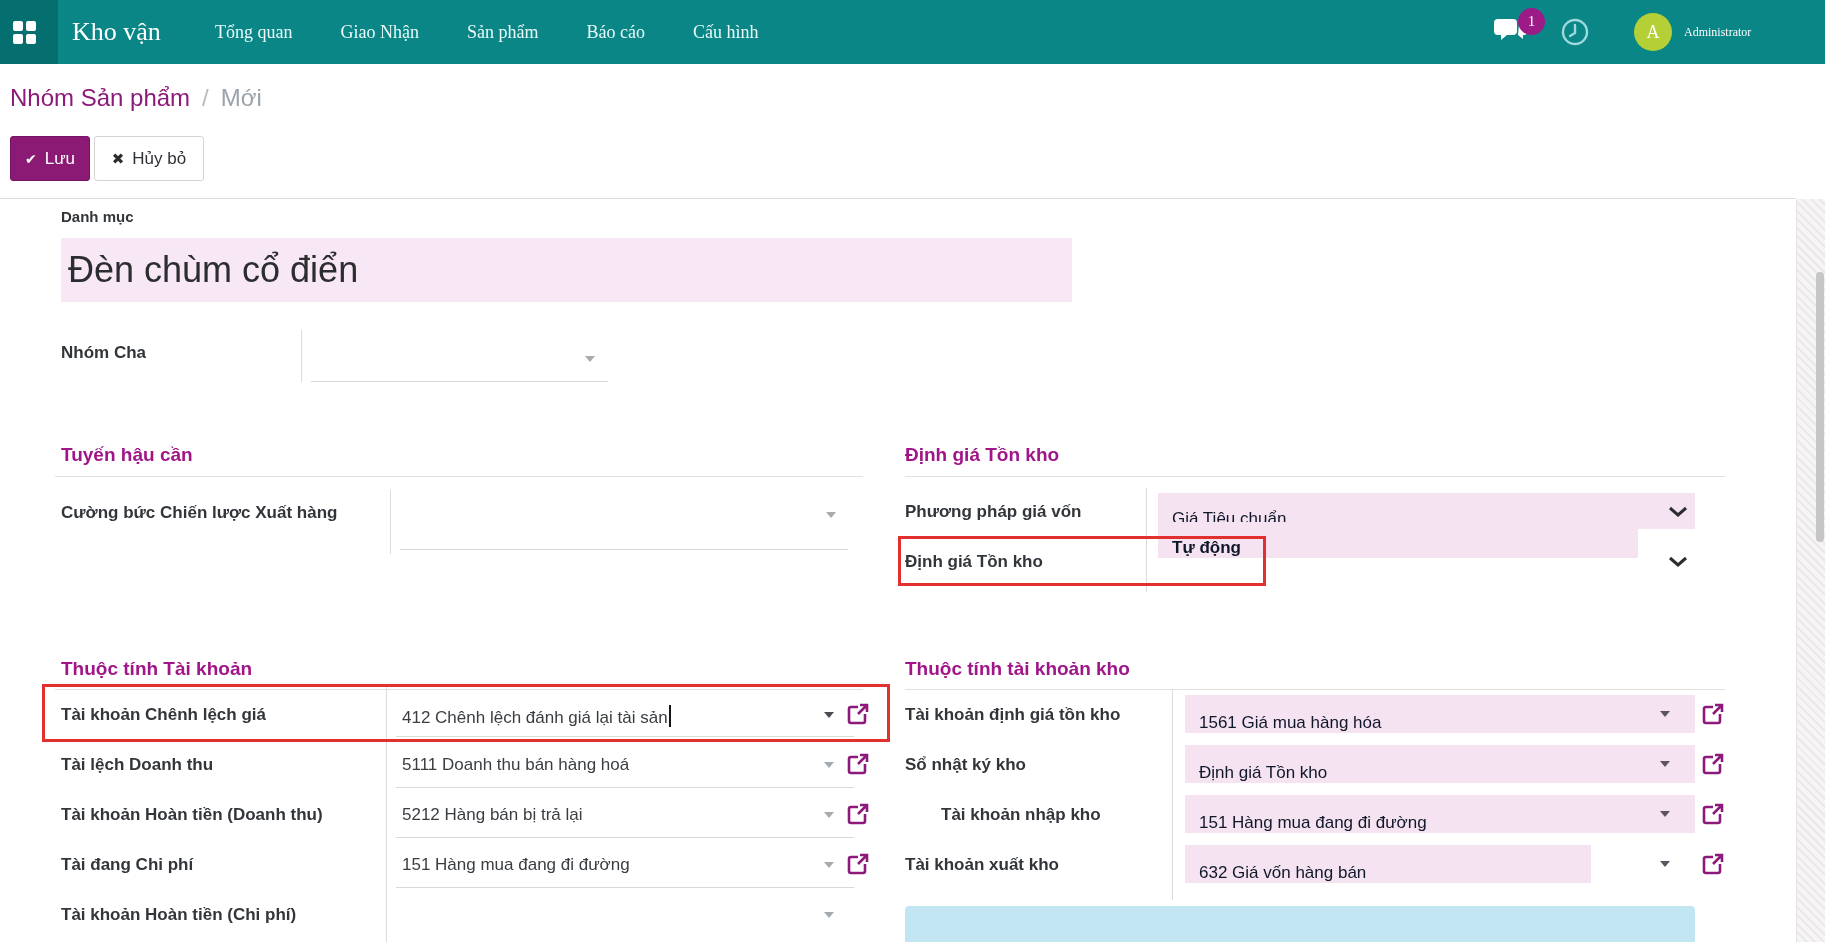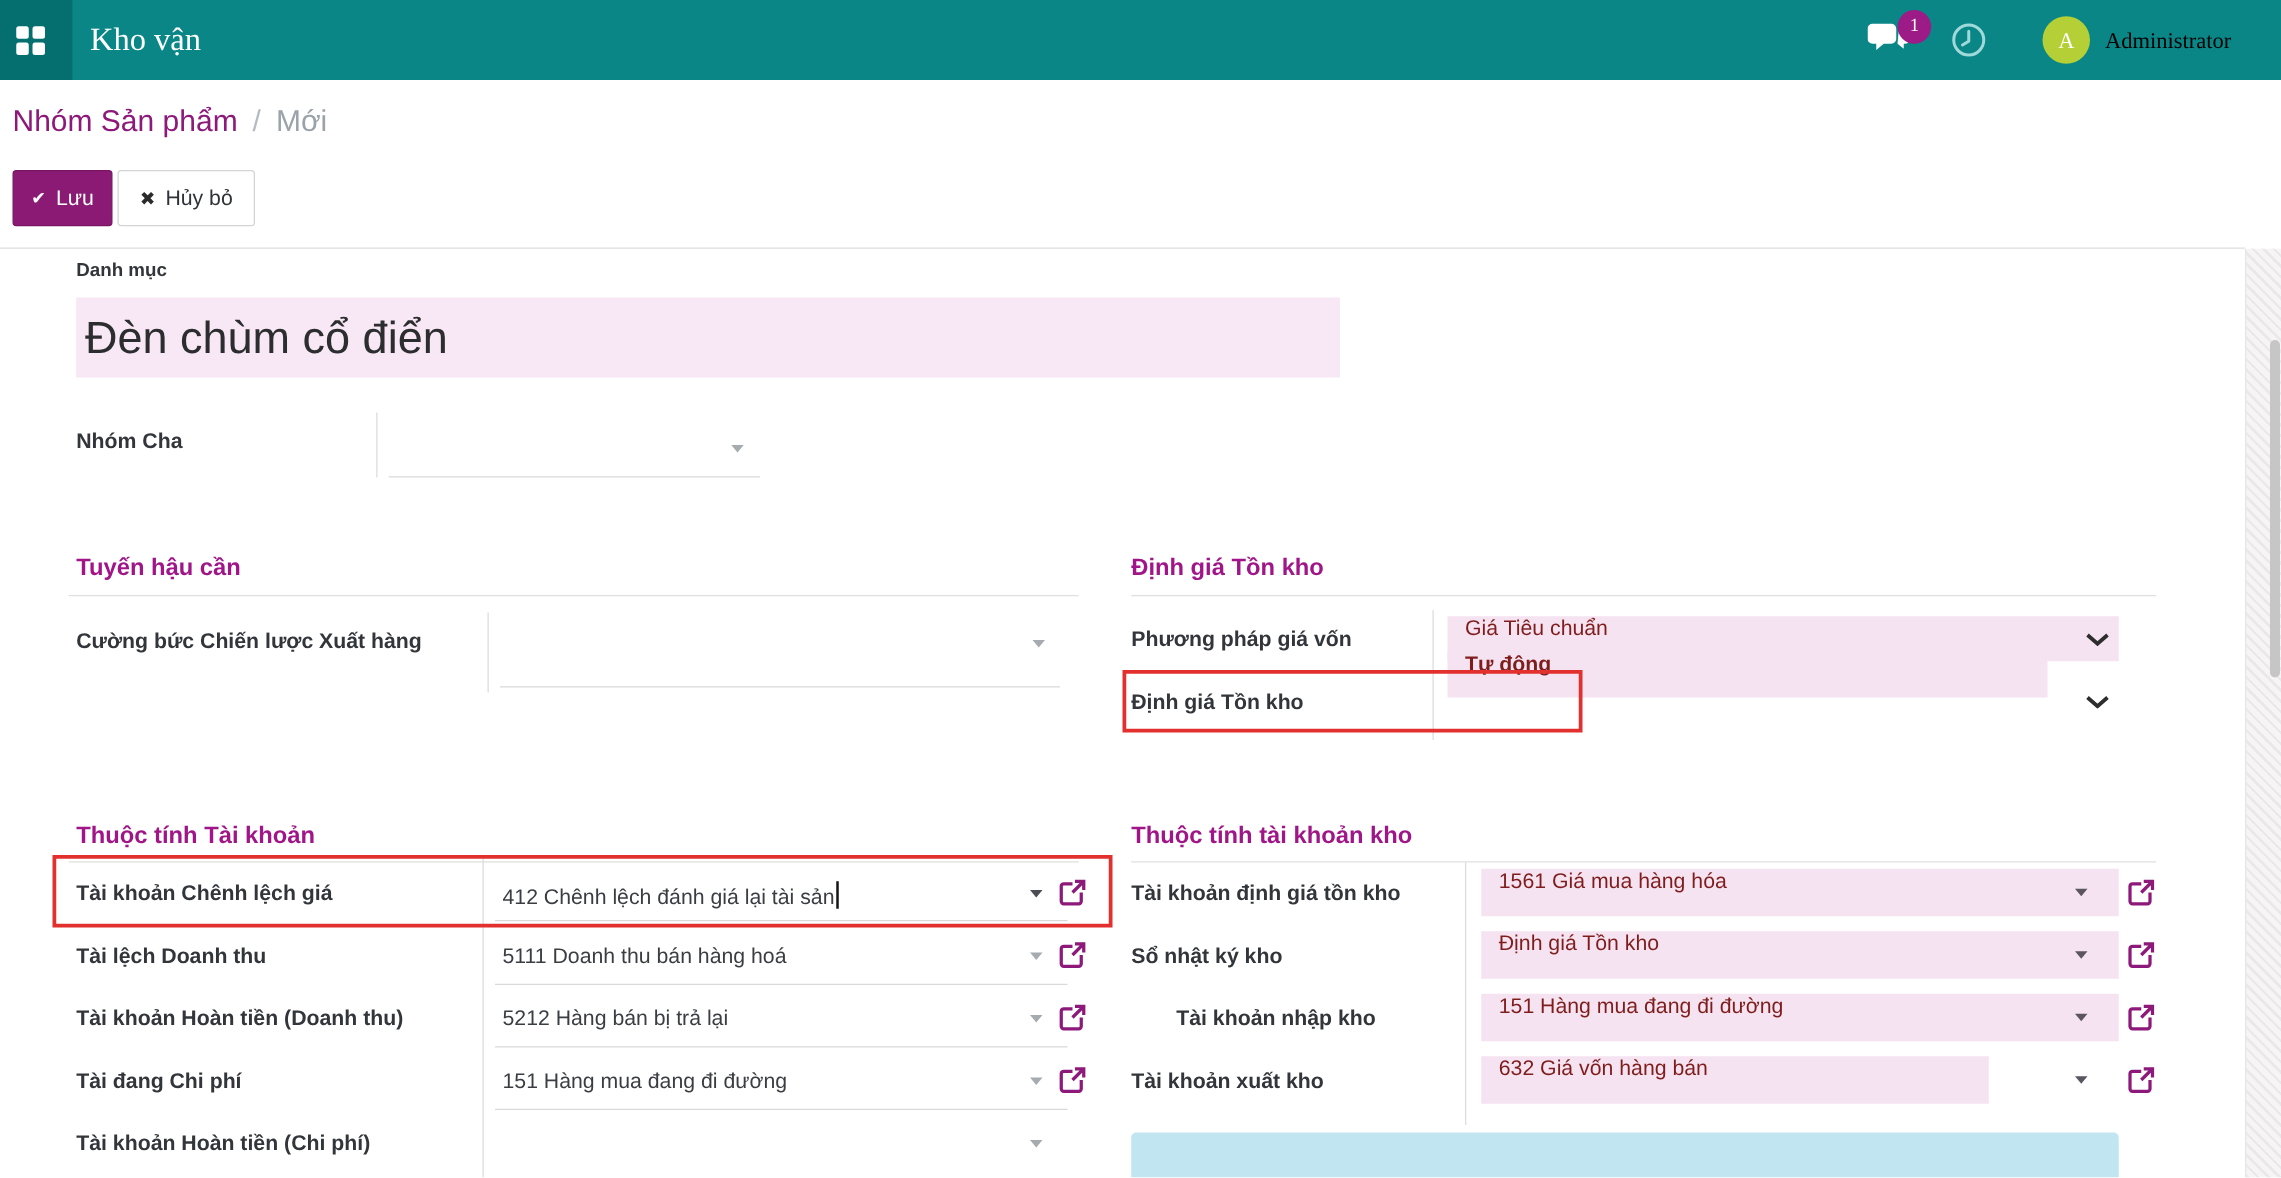--- a/index.html
+++ b/index.html
@@ -9,21 +9,21 @@
   }
   .abs{position:absolute;}
   
   .topbar{left:0;top:0;width:1825px;height:64px;background:#0a8686;font-family:Liberation Serif, serif;}
   .appsquare{left:0;top:0;width:58px;height:64px;background:#056f6f;cursor:pointer;}
   .gridicon{left:13px;top:21px;width:22px;height:22px;display:grid;grid-template-columns:10px 10px;grid-template-rows:10px 10px;gap:3px;}
   .gridicon span{background:#fff;border-radius:2px;display:block;}
   .brand{left:72px;top:0;height:64px;line-height:64px;color:#fff;font-size:26px;}
   .menu{left:215px;top:0;height:64px;display:flex;gap:48px;align-items:center;}
   .menu div{color:#eafafa;font-size:18px;line-height:64px;cursor:pointer;white-space:nowrap;}
-  .admin{left:1684px;top:0;height:64px;line-height:64px;color:#000000;font-size:18px;}
+  .admin{left:1684px;top:0;height:64px;line-height:64px;color:#ffffff;font-size:12px;}
   .avatar{left:1634px;top:13px;width:38px;height:38px;border-radius:50%;background:#b5cf36;color:#fff;
           display:flex;align-items:center;justify-content:center;font-size:18px;}
   .badge{left:1518px;top:8px;width:27px;height:27px;border-radius:50%;background:#9c1b86;color:#fff;
          display:flex;align-items:center;justify-content:center;font-size:15px;z-index:3;}
   
   .breadcrumb{left:10px;top:84px;display:flex;gap:12px;font-size:24px;align-items:baseline;}
   .bc-parent{color:#8d1a7b;cursor:pointer;}
   .bc-sep{color:#b4bbc1;}
   .bc-current{color:#9aa3aa;}
   .btn{top:136px;height:45px;border-radius:3px;display:flex;align-items:center;justify-content:center;
@@ -37,22 +37,22 @@
   .val{font-size:17px;color:#3a3e42;white-space:nowrap;}
   .h2{font-size:19px;font-weight:700;color:#a01689;white-space:nowrap;}
   .rule{height:1px;background:#e0e0e0;}
   .sepv{width:1px;background:#dcdcdc;}
   .hline{height:1px;background:#d9d9d9;}
   .caret{width:0;height:0;border-left:5px solid transparent;border-right:5px solid transparent;border-top:6px solid #a6abb0;}
   .caret.dark{border-top-color:#4a4e52;}
   .caret.sel{border-top-color:#5a5560;}
   .bigfield{left:61px;top:238px;width:1011px;height:64px;background:#f8e7f4;display:flex;align-items:center;
             padding-left:7px;font-size:36px;color:#2b2d2f;box-sizing:border-box;}
-  .select{height:36px;background:#f6e3f1;display:flex;align-items:flex-start;padding:0 44px 0 14px;
-          font-size:17px;color:#7f1d1d;box-sizing:border-box;cursor:pointer;}
+  .select{height:36px;background:#f6e3f1;display:flex;align-items:flex-end;padding:0 44px 0 14px;
+          font-size:17px;color:#0f172a;box-sizing:border-box;cursor:pointer;}
   .redbox{border:3px solid #e2302e;box-sizing:border-box;z-index:6;pointer-events:none;}
   .cursorbar{display:inline-block;width:2px;height:22px;background:#141414;vertical-align:-4px;margin-left:1px;}
   .infobox{background:#c2e5f2;border-radius:4px 4px 0 0;}
   .margin-right{left:1796px;top:199px;width:29px;height:743px;background-color:#f6f4f4;
     background-image:repeating-linear-gradient(45deg,#eae8e8 0 2px,rgba(0,0,0,0) 2px 6px);border-left:1px solid #e6e4e4;}
   .scrollthumb{left:1816px;top:272px;width:8px;height:270px;background:#c6c6c6;border-radius:4px;cursor:pointer;}
   svg{display:block;}
 </style>
 </head>
 <body>
@@ -60,20 +60,27 @@
 <div class="abs topbar">
   <div class="abs appsquare">
     <div class="abs gridicon">
       <span></span>
         <span></span>
         <span></span>
         <span></span>
     </div>
   </div>
   <div class="abs brand">Kho vận</div>
+  <div class="abs menu">
+    <div>Tổng quan</div>
+    <div>Giao Nhận</div>
+    <div>Sản phẩm</div>
+    <div>Báo cáo</div>
+    <div>Cấu hình</div>
+  </div>
 
   <div class="abs" style="left:1494px;top:17px;">
     <svg width="34" height="30" viewBox="0 0 34 30">
       <path d="M4 2h15a4 4 0 0 1 4 4v8a4 4 0 0 1-4 4h-6l-6 5v-5H4a4 4 0 0 1-4-4V6a4 4 0 0 1 4-4z" fill="#ffffff"></path>
       <path d="M25 7h5a3 3 0 0 1 3 3v5a3 3 0 0 1-3 3h-1v4l-5-4" fill="#ffffff"></path>
     </svg>
   </div>
   <div class="abs badge">1</div>
 
   <div class="abs" style="left:1560px;top:17px;">

